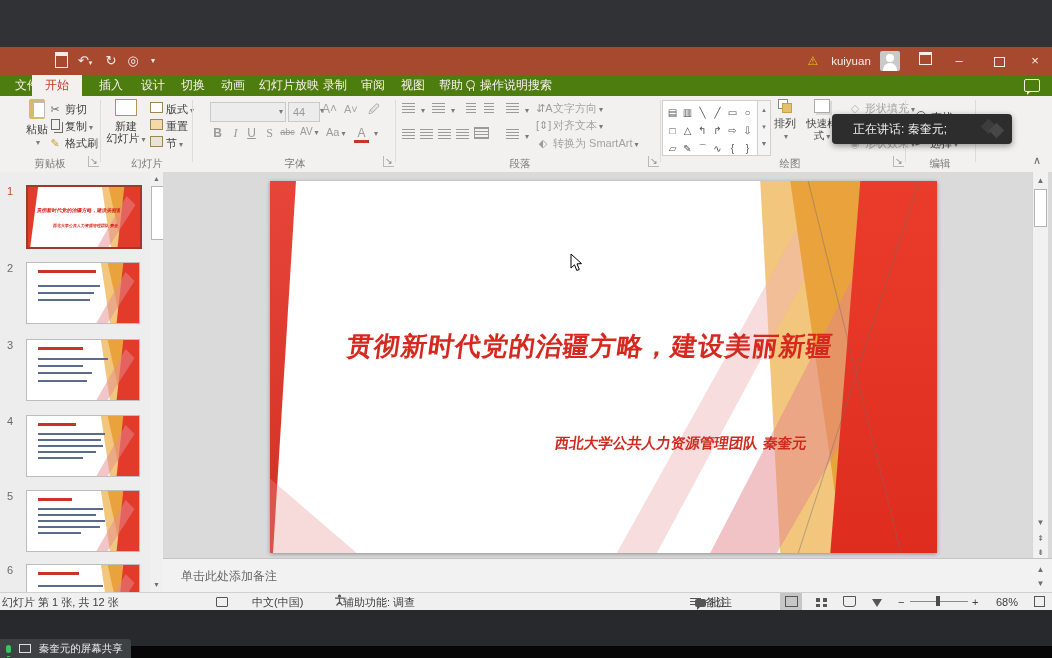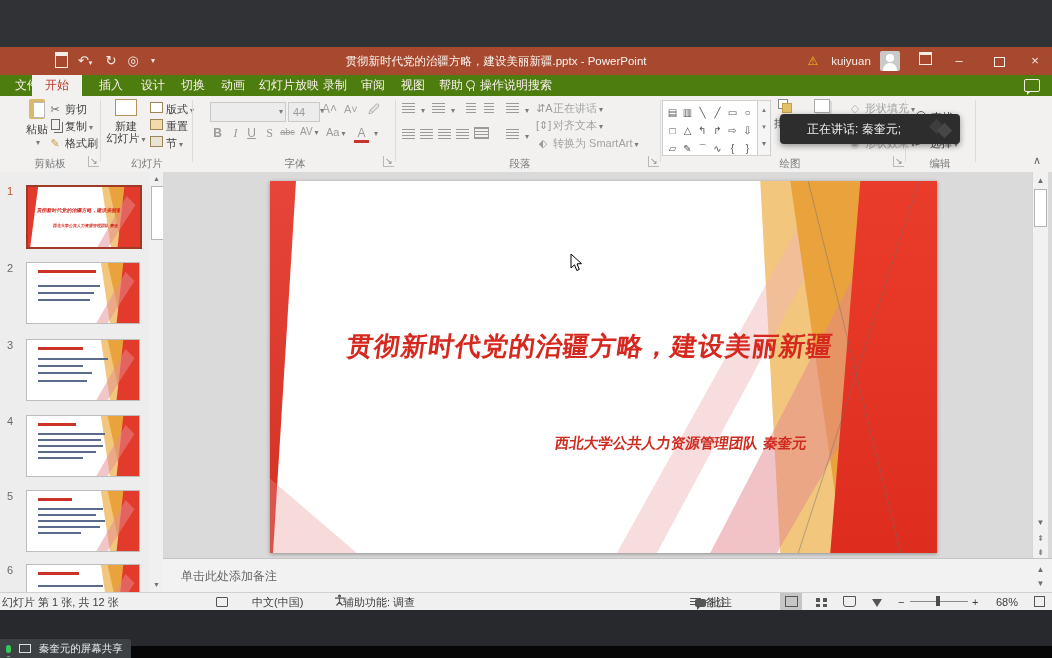--- a/index.html
+++ b/index.html
@@ -51,21 +51,21 @@
   .sq-ic{display:inline-block;width:11px;height:9px;border:1px solid #9a8656;background:#fff;margin-right:3px;}
   .arr-ic{display:inline-block;width:14px;height:14px;position:relative;}
   .arr-ic b{position:absolute;left:0;top:0;width:8px;height:8px;background:#fff;border:1px solid #888;}
   .arr-ic i{position:absolute;right:0;bottom:0;width:8px;height:8px;background:#e3c06a;border:1px solid #c6a04a;}
   .qs-ic{display:inline-block;width:14px;height:12px;background:#fff;border:1px solid #aaa;box-shadow:2px 2px 0 #d8d8d8;}
   .mag{display:inline-block;width:8px;height:8px;border:1.5px solid #6b6b6b;border-radius:50%;position:relative;margin-right:5px;}
   .mag:after{content:"";position:absolute;left:6px;top:7px;width:4px;height:1.5px;background:#6b6b6b;transform:rotate(40deg);}
   .selarrow{display:inline-block;width:0;height:0;border:4px solid transparent;border-left:7px solid #6b6b6b;transform:rotate(12deg);margin-right:3px;}
   #ribbon-collapse{position:absolute;left:1033px;top:58px;font-size:11px;color:#666;}
   
-  #toast{left:780px;top:114px;width:180px;height:30px;background:#2d2d2d;border-radius:4px;color:#f0f0f0;font-size:12px;line-height:30px;padding-left:27px;box-sizing:border-box;z-index:50;box-shadow:0 2px 6px rgba(0,0,0,.4);}
+  #toast{left:832px;top:114px;width:180px;height:30px;background:#2d2d2d;border-radius:4px;color:#f0f0f0;font-size:12px;line-height:30px;padding-left:21px;box-sizing:border-box;z-index:50;box-shadow:0 2px 6px rgba(0,0,0,.4);}
   #toast .dmn{position:absolute;right:18px;top:7px;width:11px;height:11px;background:#3d3d3d;transform:rotate(45deg);}
   #toast .dmn2{right:10px;top:11px;background:#474747;}
   
   #thumb-panel{left:0;top:172px;width:163px;height:420px;background:#ededed;border-right:1px solid #c9c9c9;overflow:hidden;}
   .thumb{position:absolute;left:26px;width:112px;height:60px;background:#fff;border:1px solid #bdbdbd;overflow:hidden;cursor:default;}
   .thumb.sel{border:2px solid #9e3a26;}
   .tnum{position:absolute;left:7px;font-size:11px;color:#6a6a6a;}
   .tnum.sel{color:#c0512f;}
   .mleft{position:absolute;inset:0;background:#e23a2b;clip-path:polygon(0 0,9% 0,2% 100%,0 100%);}
   .md-ye{position:absolute;inset:0;background:#f2c67c;clip-path:polygon(66% 0,75% 0,88% 100%,74% 100%);}
@@ -132,21 +132,20 @@
 
 <div id="app">
   <div class="abs" id="top-strip"></div>
 
   <div class="abs" id="titlebar">
     <span class="qat-ic" style="left:52px"><span style="display:inline-block;width:11px;height:11px;border:1px solid #f6ece6;border-top:4px solid #f6ece6;"></span></span>
     <span class="qat-ic" style="left:76px">↶<span style="font-size:7px">▾</span></span>
     <span class="qat-ic" style="left:102px">↻</span>
     <span class="qat-ic" style="left:124px">◎</span>
     <span class="qat-ic" style="left:144px;font-size:8px">▾</span>
-    <div id="tb-title">贯彻新时代党的治疆方略，建设美丽新疆.pptx - PowerPoint</div>
     <span class="tbr" style="left:803px;width:20px;color:#f0c419;font-size:12px">⚠</span>
     <span class="tbr" style="left:826px;width:50px;font-size:11.5px">kuiyuan</span>
     <span class="tbr" id="tb-avatar" style="left:880px">
         <b></b>
         <i></i>
       </span>
     <span class="tbr" style="left:912px;width:26px"><span style="display:inline-block;width:11px;height:9px;border:1px solid #f6ece6;border-top:3px solid #f6ece6;"></span></span>
     <span class="tbr winbtn" style="left:944px">–</span>
     <span class="tbr winbtn" style="left:984px"><span class="restore-ic"></span></span>
     <span class="tbr winbtn" style="left:1020px">×</span>
@@ -218,21 +217,21 @@
     <span class="smbtn dis" style="left:432px;top:5px"><span class="lines"></span><span class="dd">▾</span></span>
     <span class="smbtn dis" style="left:466px;top:5px"><span class="lines" style="width:10px"></span></span>
     <span class="smbtn dis" style="left:484px;top:5px"><span class="lines" style="width:10px"></span></span>
     <span class="smbtn dis" style="left:506px;top:5px"><span class="lines"></span><span class="dd">▾</span></span>
     <span class="smbtn dis" style="left:402px;top:31px"><span class="lines"></span></span>
     <span class="smbtn dis" style="left:420px;top:31px"><span class="lines"></span></span>
     <span class="smbtn dis" style="left:438px;top:31px"><span class="lines"></span></span>
     <span class="smbtn dis" style="left:456px;top:31px"><span class="lines"></span></span>
     <span class="smbtn dis" style="left:474px;top:31px"><span class="lines" style="border:1px solid #9a9a9a"></span></span>
     <span class="smbtn dis" style="left:506px;top:31px"><span class="lines"></span><span class="dd">▾</span></span>
-    <div class="smbtn dis" style="left:536px;top:4px"><span class="mi" style="color:#9a9a9a">⇵A</span><span>正在讲话</span><span class="dd">▾</span></div>
+    <div class="smbtn dis" style="left:536px;top:4px"><span class="mi" style="color:#9a9a9a">⇵A</span><span>文字方向</span><span class="dd">▾</span></div>
     <div class="smbtn dis" style="left:536px;top:21px"><span class="mi" style="color:#9a9a9a">[⇕]</span><span>对齐文本</span><span class="dd">▾</span></div>
     <div class="smbtn dis" style="left:536px;top:39px"><span class="mi" style="color:#9a9a9a">⬖</span><span>转换为 SmartArt</span><span class="dd">▾</span></div>
     <div class="glabel" style="left:480px;width:80px">段落</div>
     <div class="launcher" style="left:648px">↘</div>
     <div class="rsep" style="left:660px"></div>
 
     <div class="gallery">
       <span class="shape-cell">▤</span><span class="shape-cell">▥</span><span class="shape-cell">╲</span><span class="shape-cell">╱</span><span class="shape-cell">▭</span><span class="shape-cell">○</span>
       <span class="shape-cell">□</span><span class="shape-cell">△</span><span class="shape-cell">↰</span><span class="shape-cell">↱</span><span class="shape-cell">⇨</span><span class="shape-cell">⇩</span>
       <span class="shape-cell">▱</span><span class="shape-cell">✎</span><span class="shape-cell">⌒</span><span class="shape-cell">∿</span><span class="shape-cell">{</span><span class="shape-cell">}</span>

